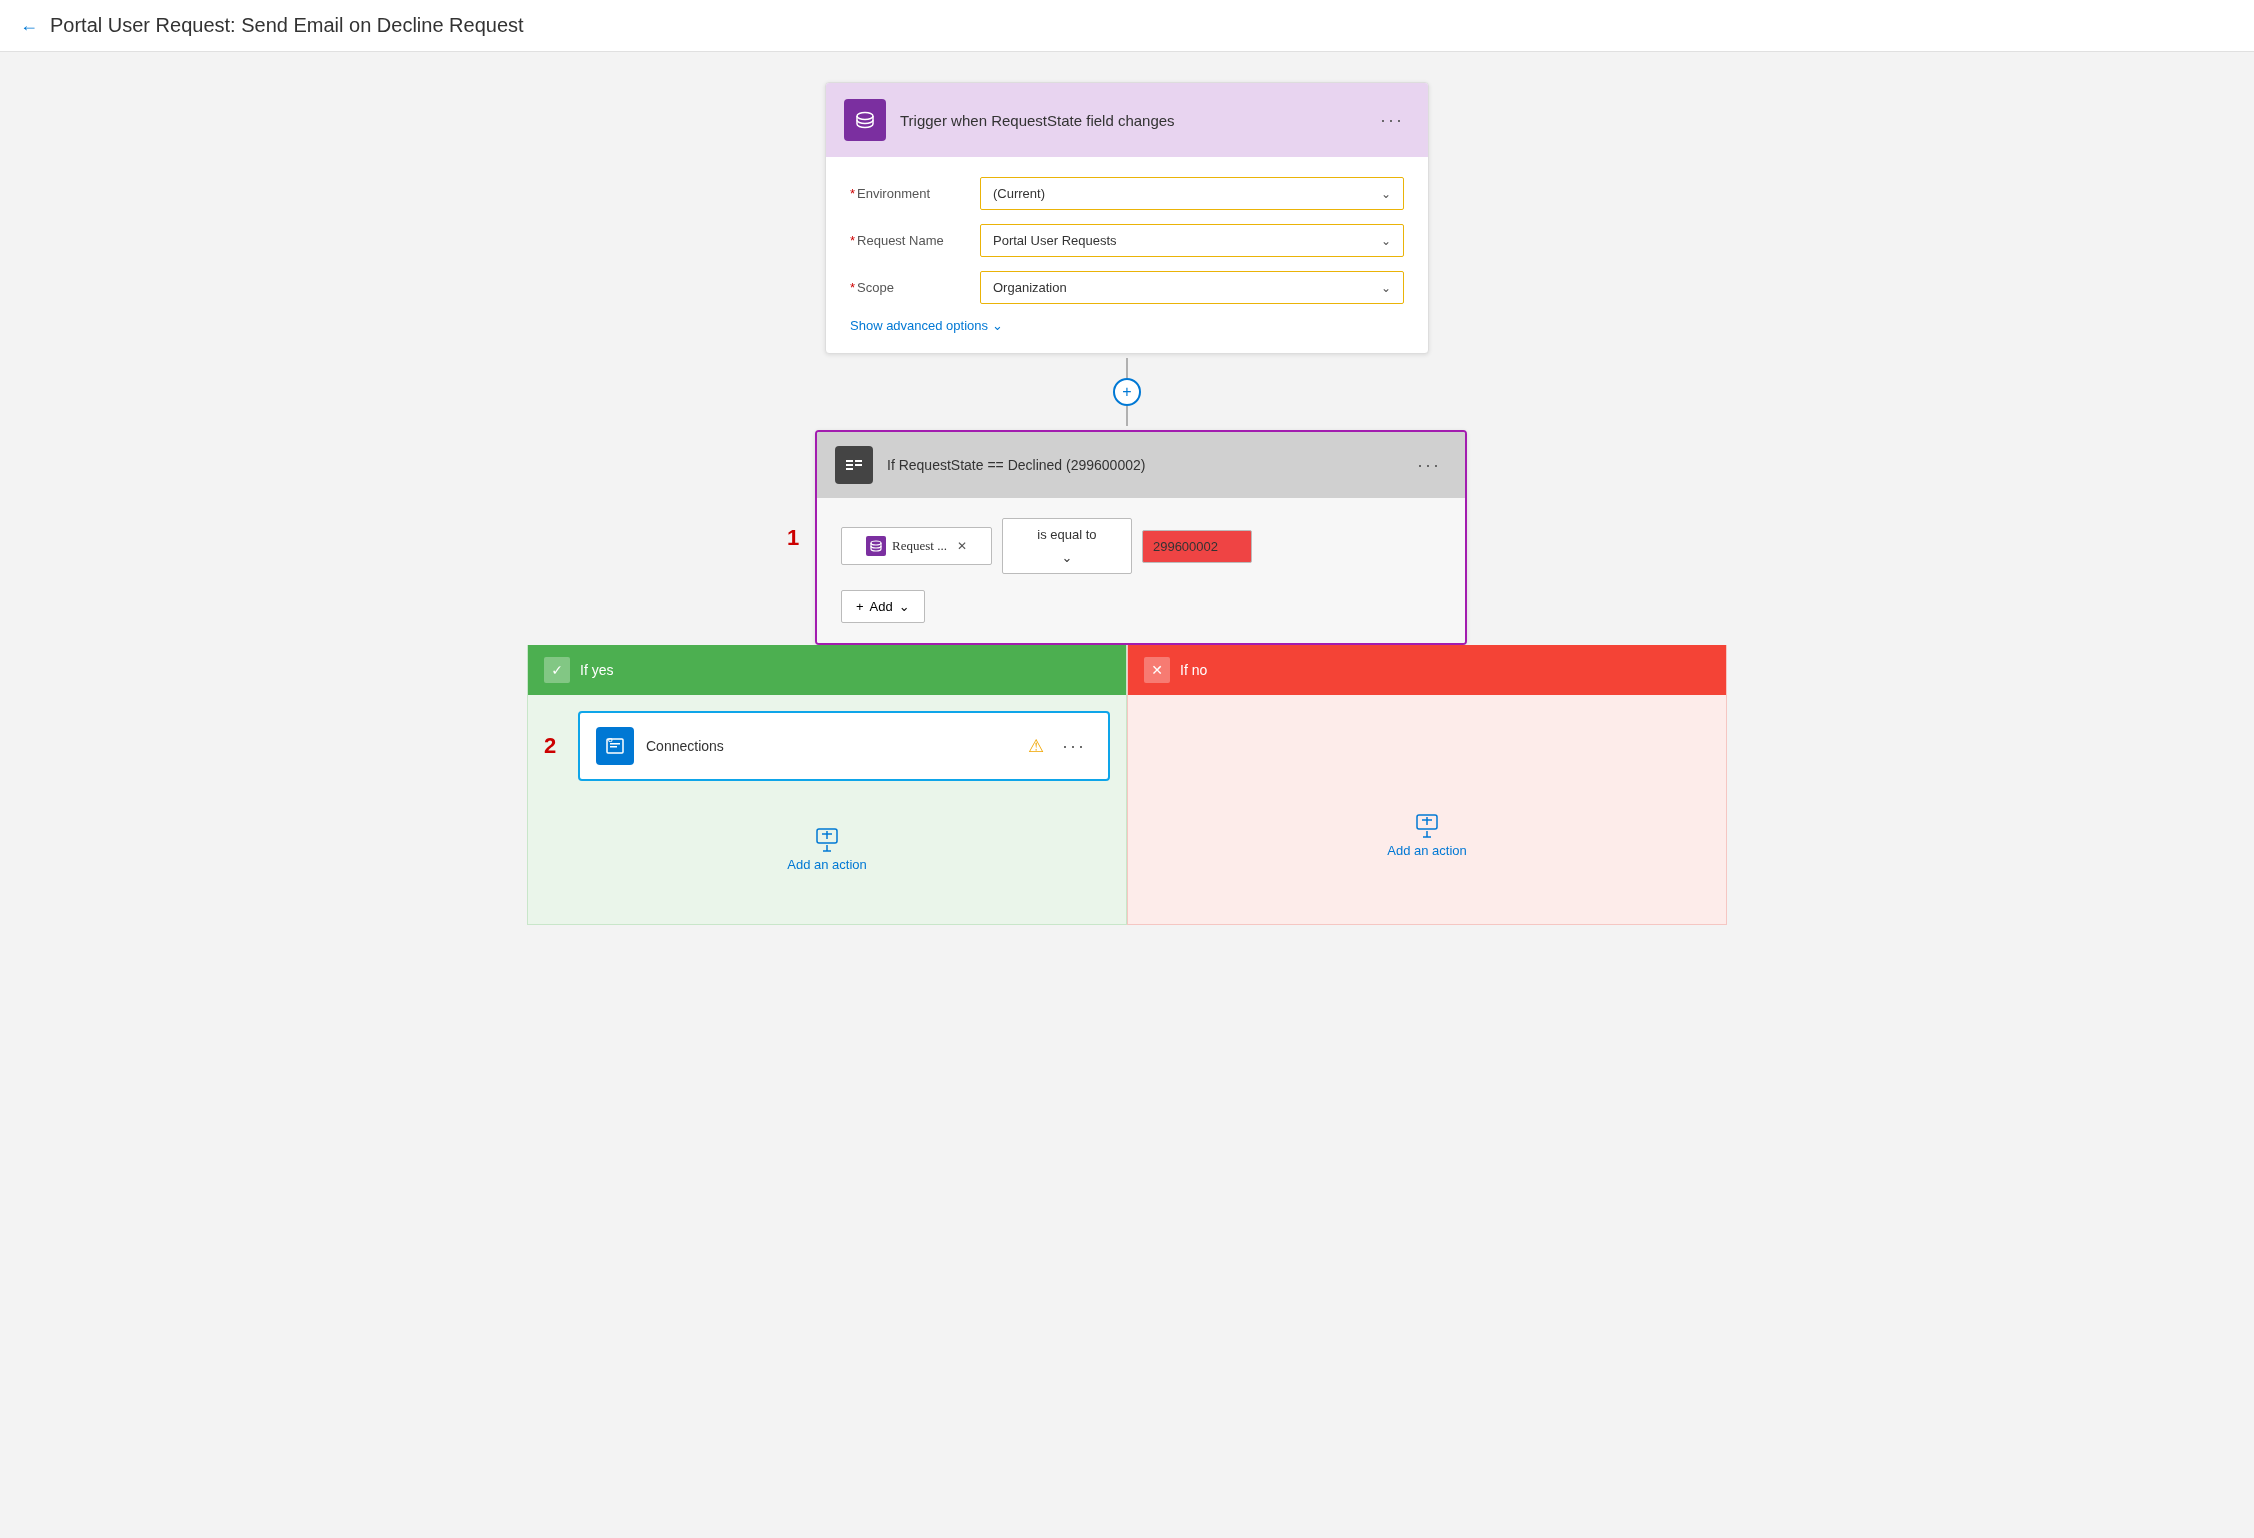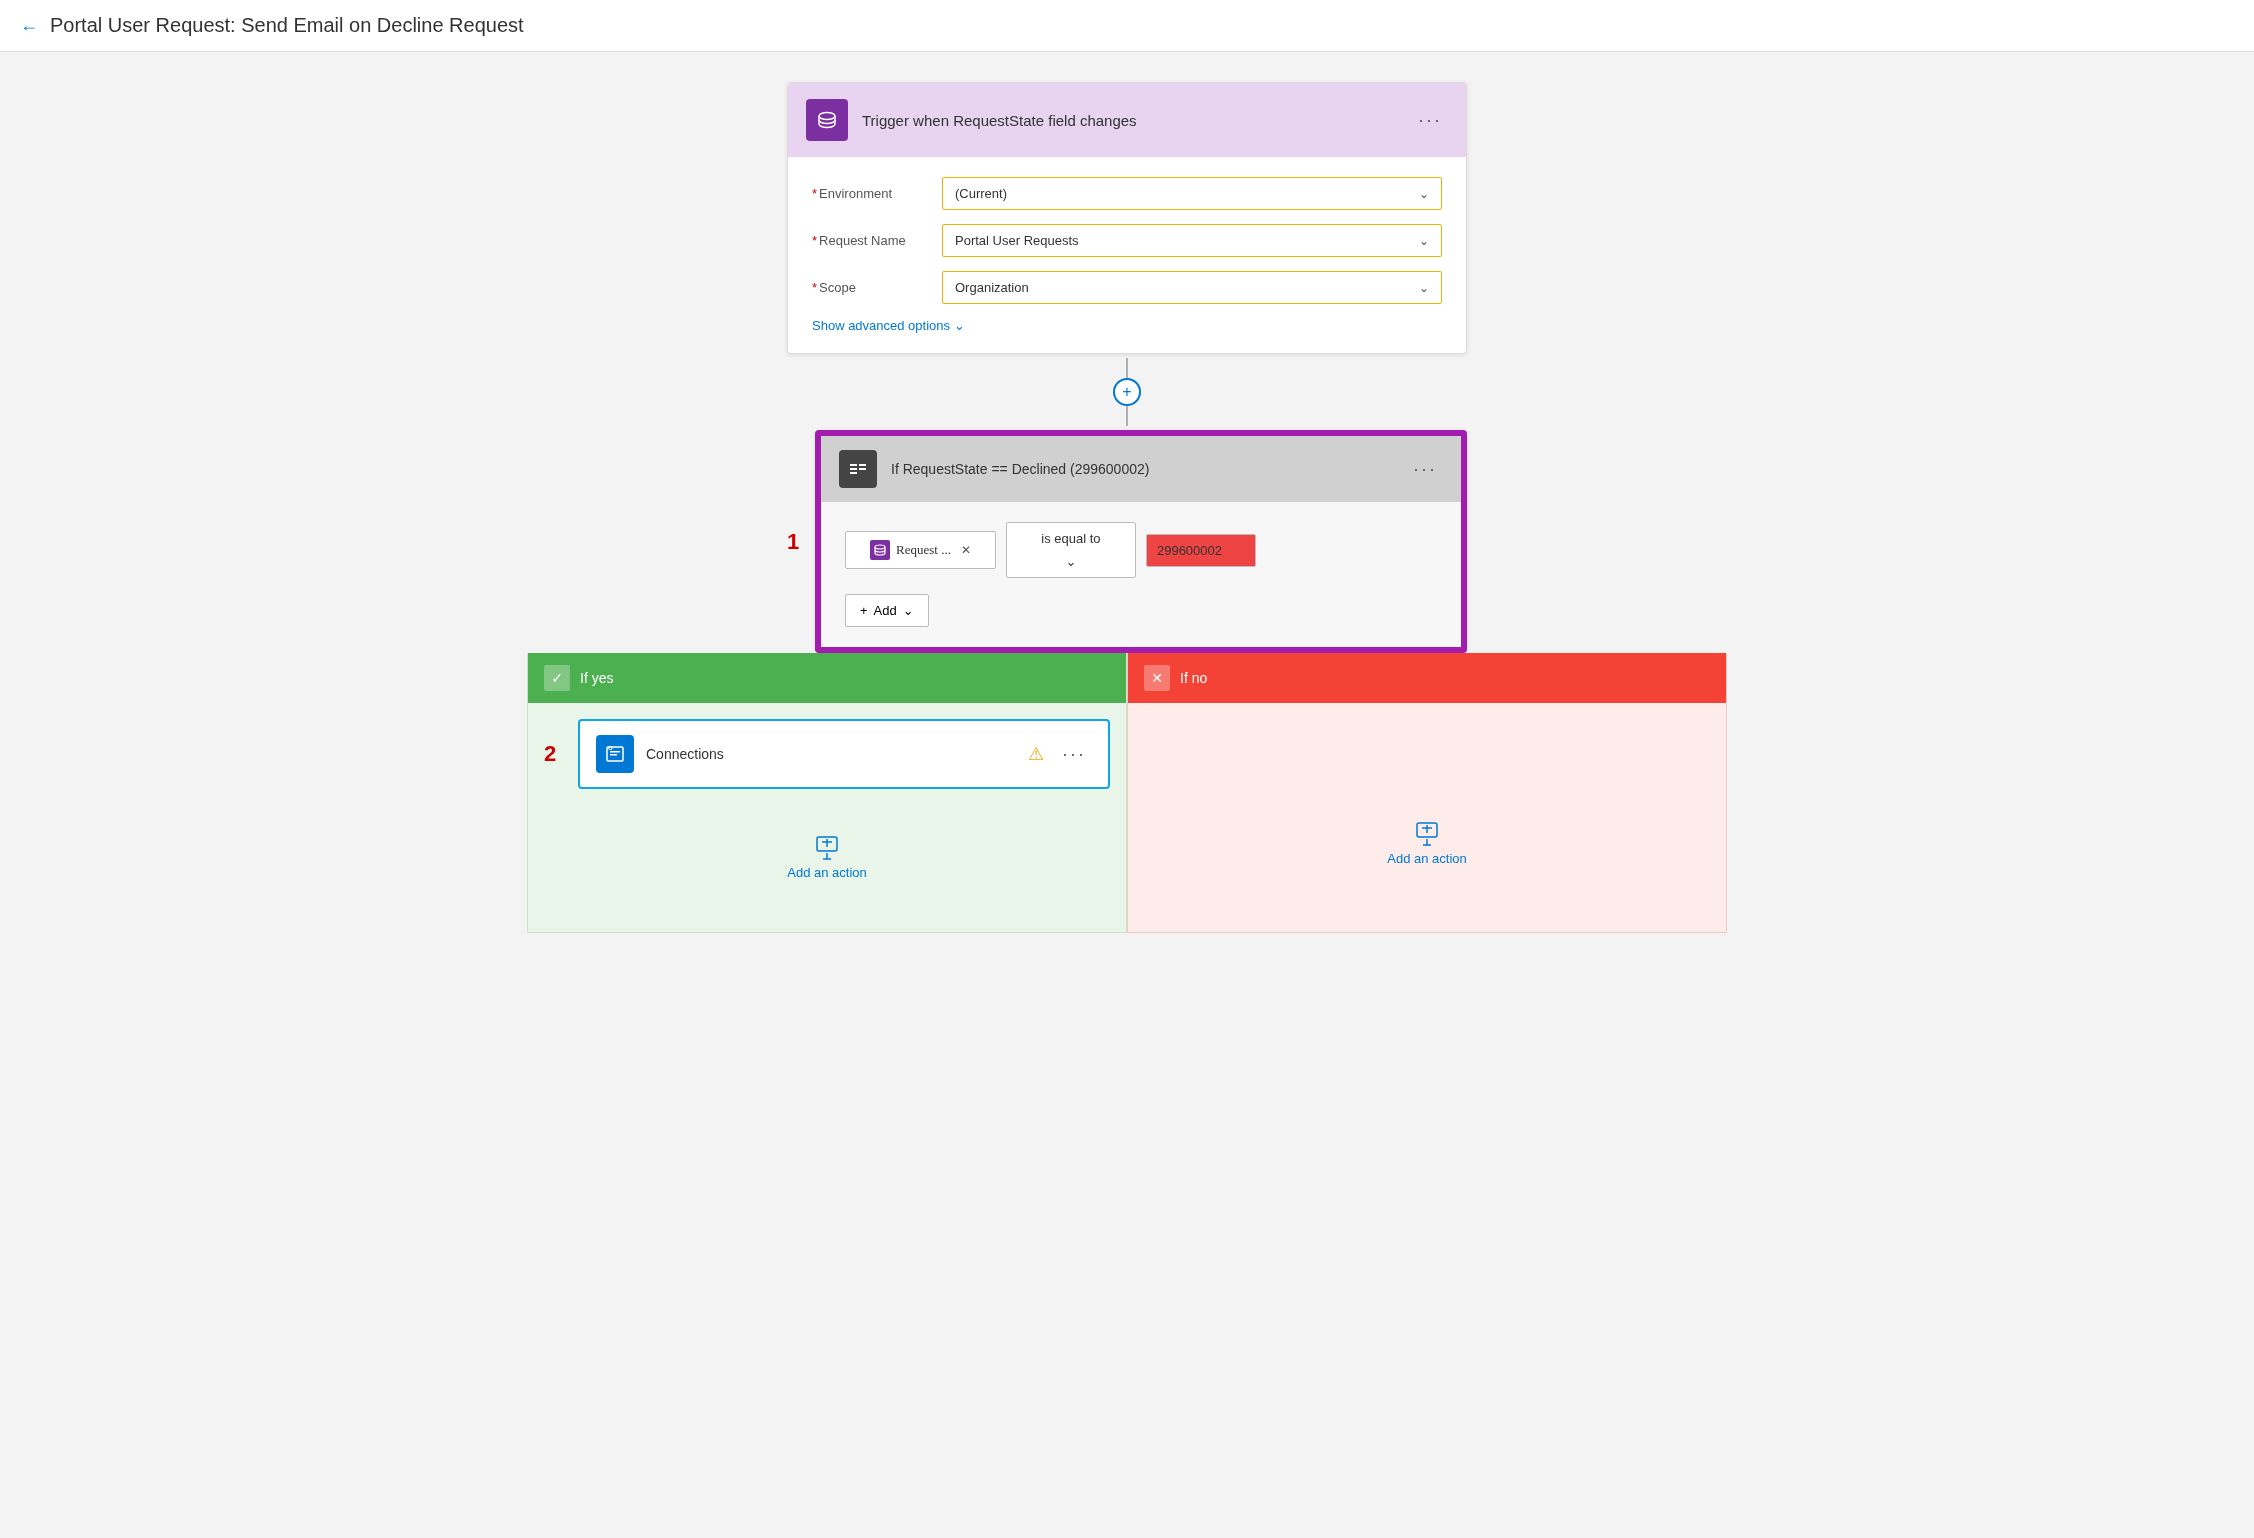--- a/index.html
+++ b/index.html
@@ -34,21 +34,21 @@
       display: flex;
       flex-direction: column;
       align-items: center;
       min-height: calc(100vh - 50px);
     }
     
     .trigger-card {
       background: #fff;
       border: 1px solid #ddd;
       border-radius: 4px;
-      width: 680px;
+      width: 604px;
       overflow: hidden;
       box-shadow: 0 1px 4px rgba(0,0,0,0.1);
     }
     .trigger-header {
       background: #e8d4f0;
       display: flex;
       align-items: center;
       padding: 16px 18px;
       gap: 14px;
     }
@@ -151,21 +151,21 @@
       cursor: pointer;
     }
     .connector-line-bottom {
       width: 2px;
       height: 20px;
       background: #b0b0b0;
     }
     
     .condition-card {
       background: #fff;
-      border: 6px solid #a21caf;
+      border: 2px solid #a21caf;
       border-radius: 4px;
       width: 680px;
       overflow: hidden;
       box-shadow: 0 1px 4px rgba(0,0,0,0.1);
       margin-bottom: 0;
     }
     .condition-header {
       background: #d0d0d0;
       display: flex;
       align-items: center;

